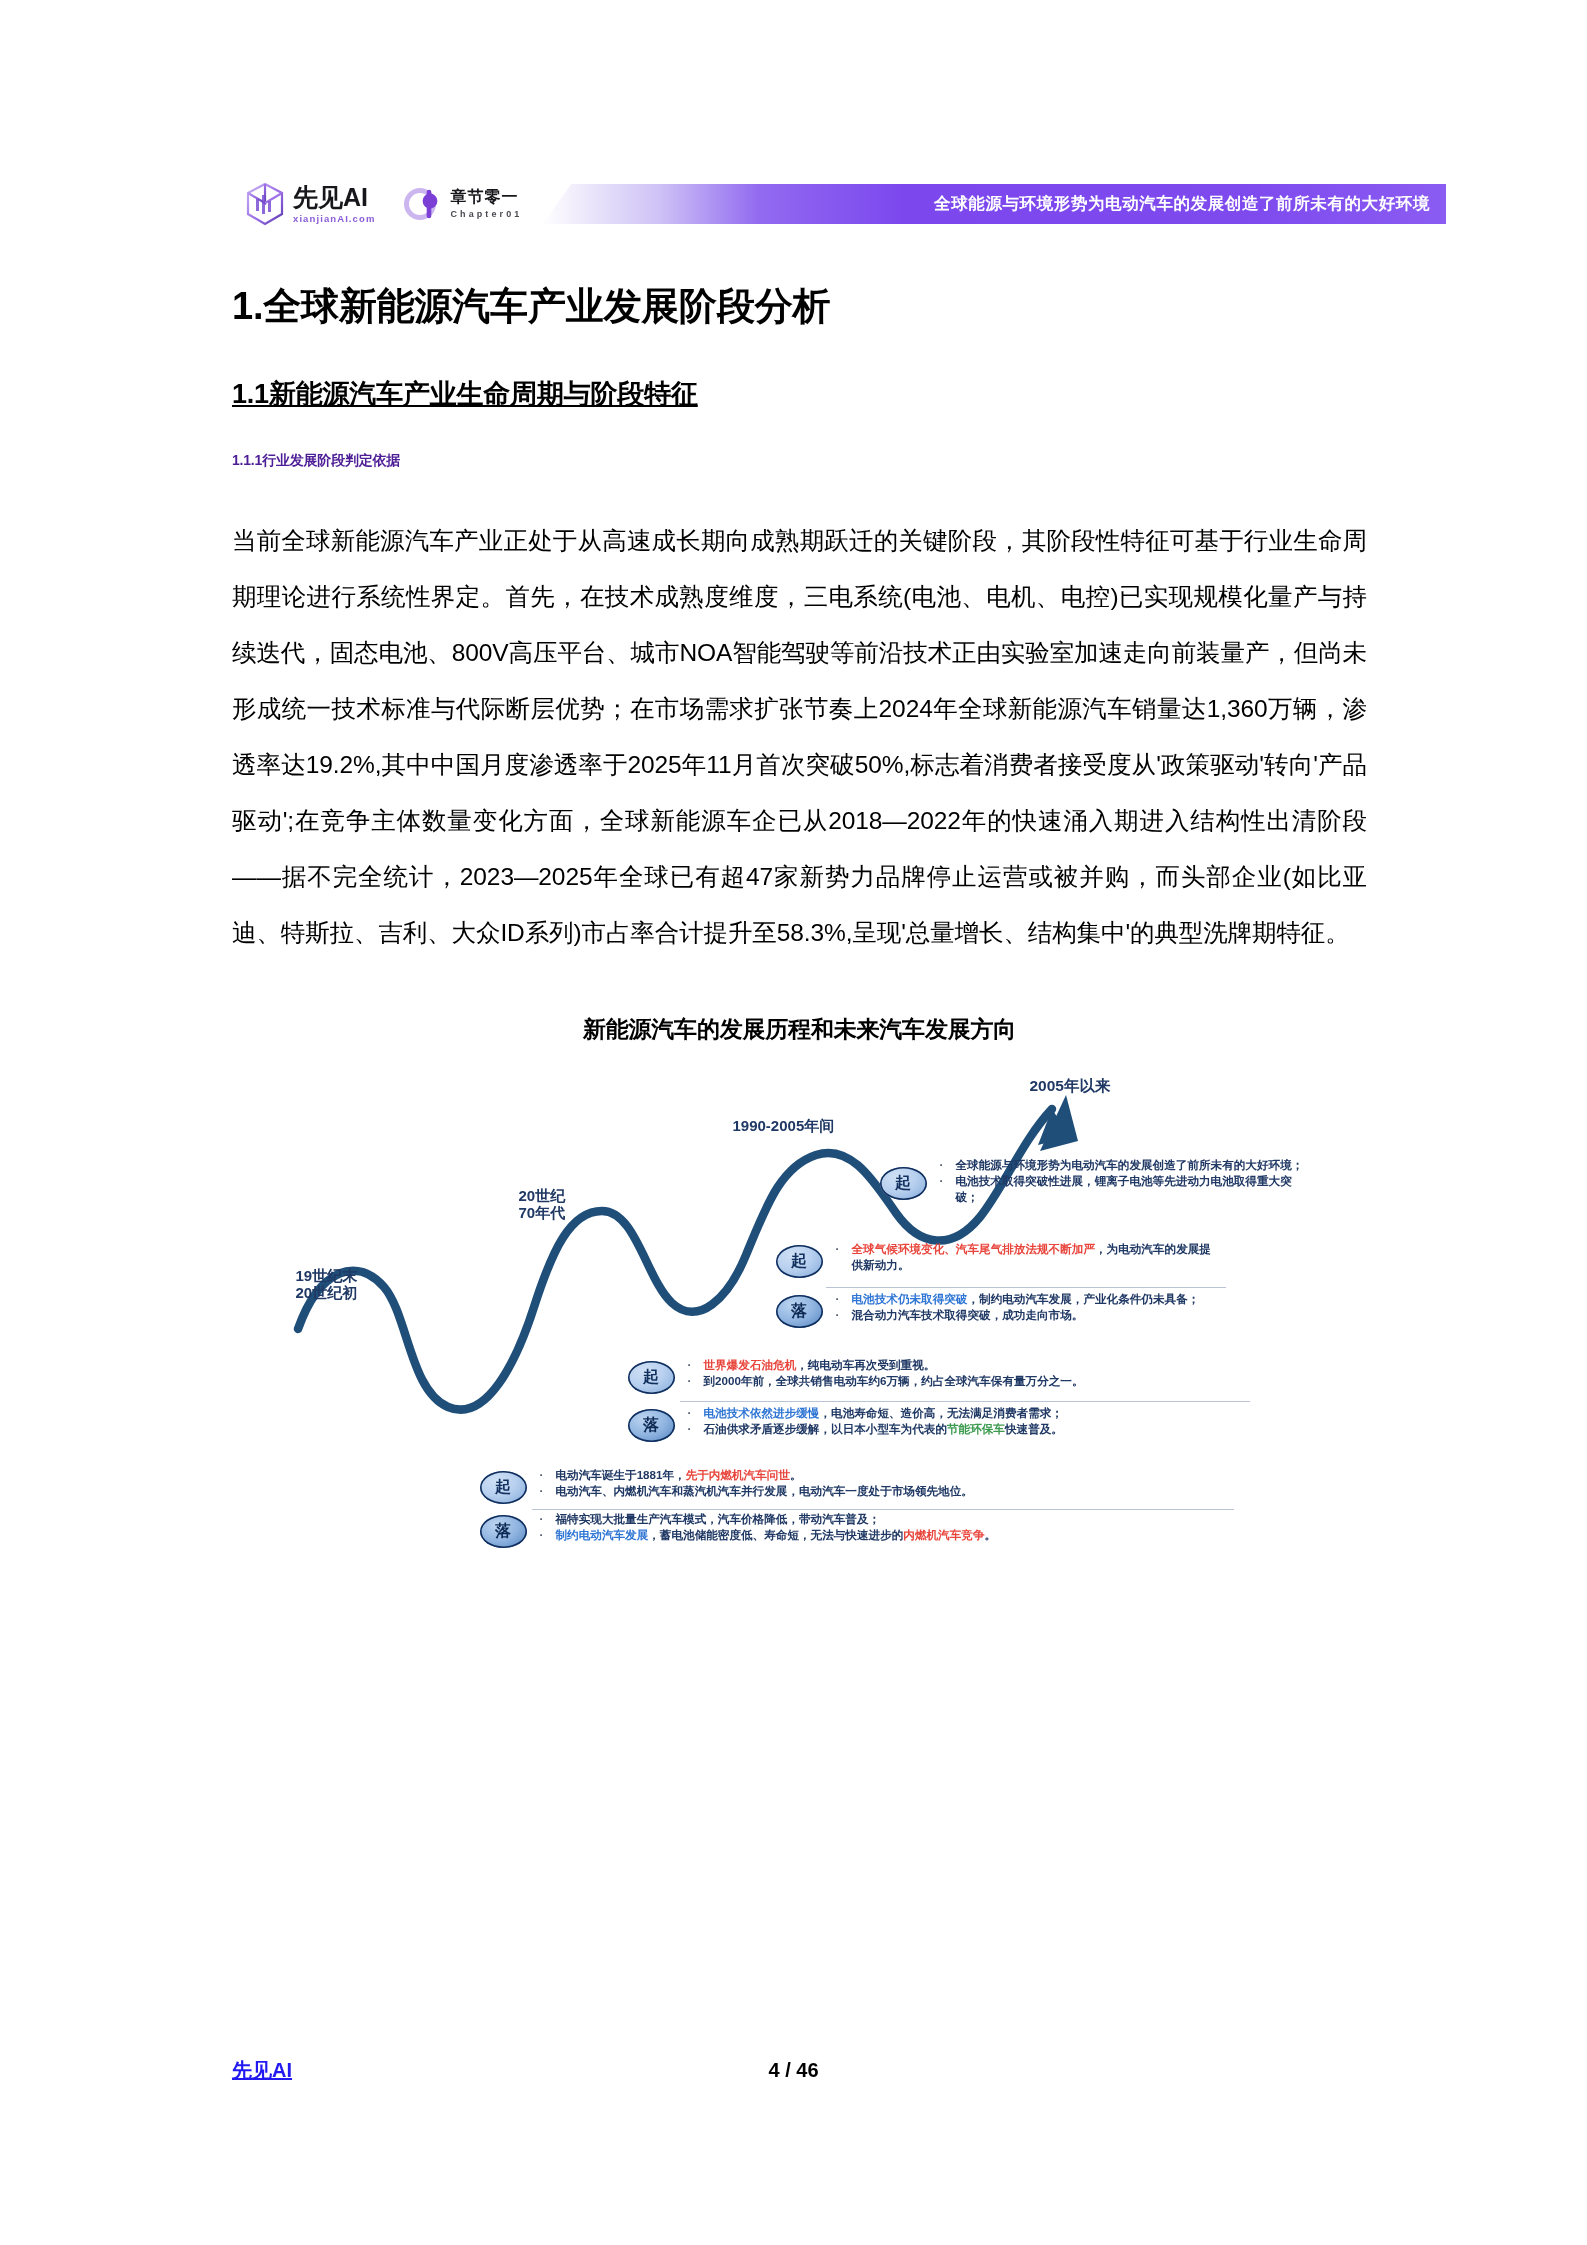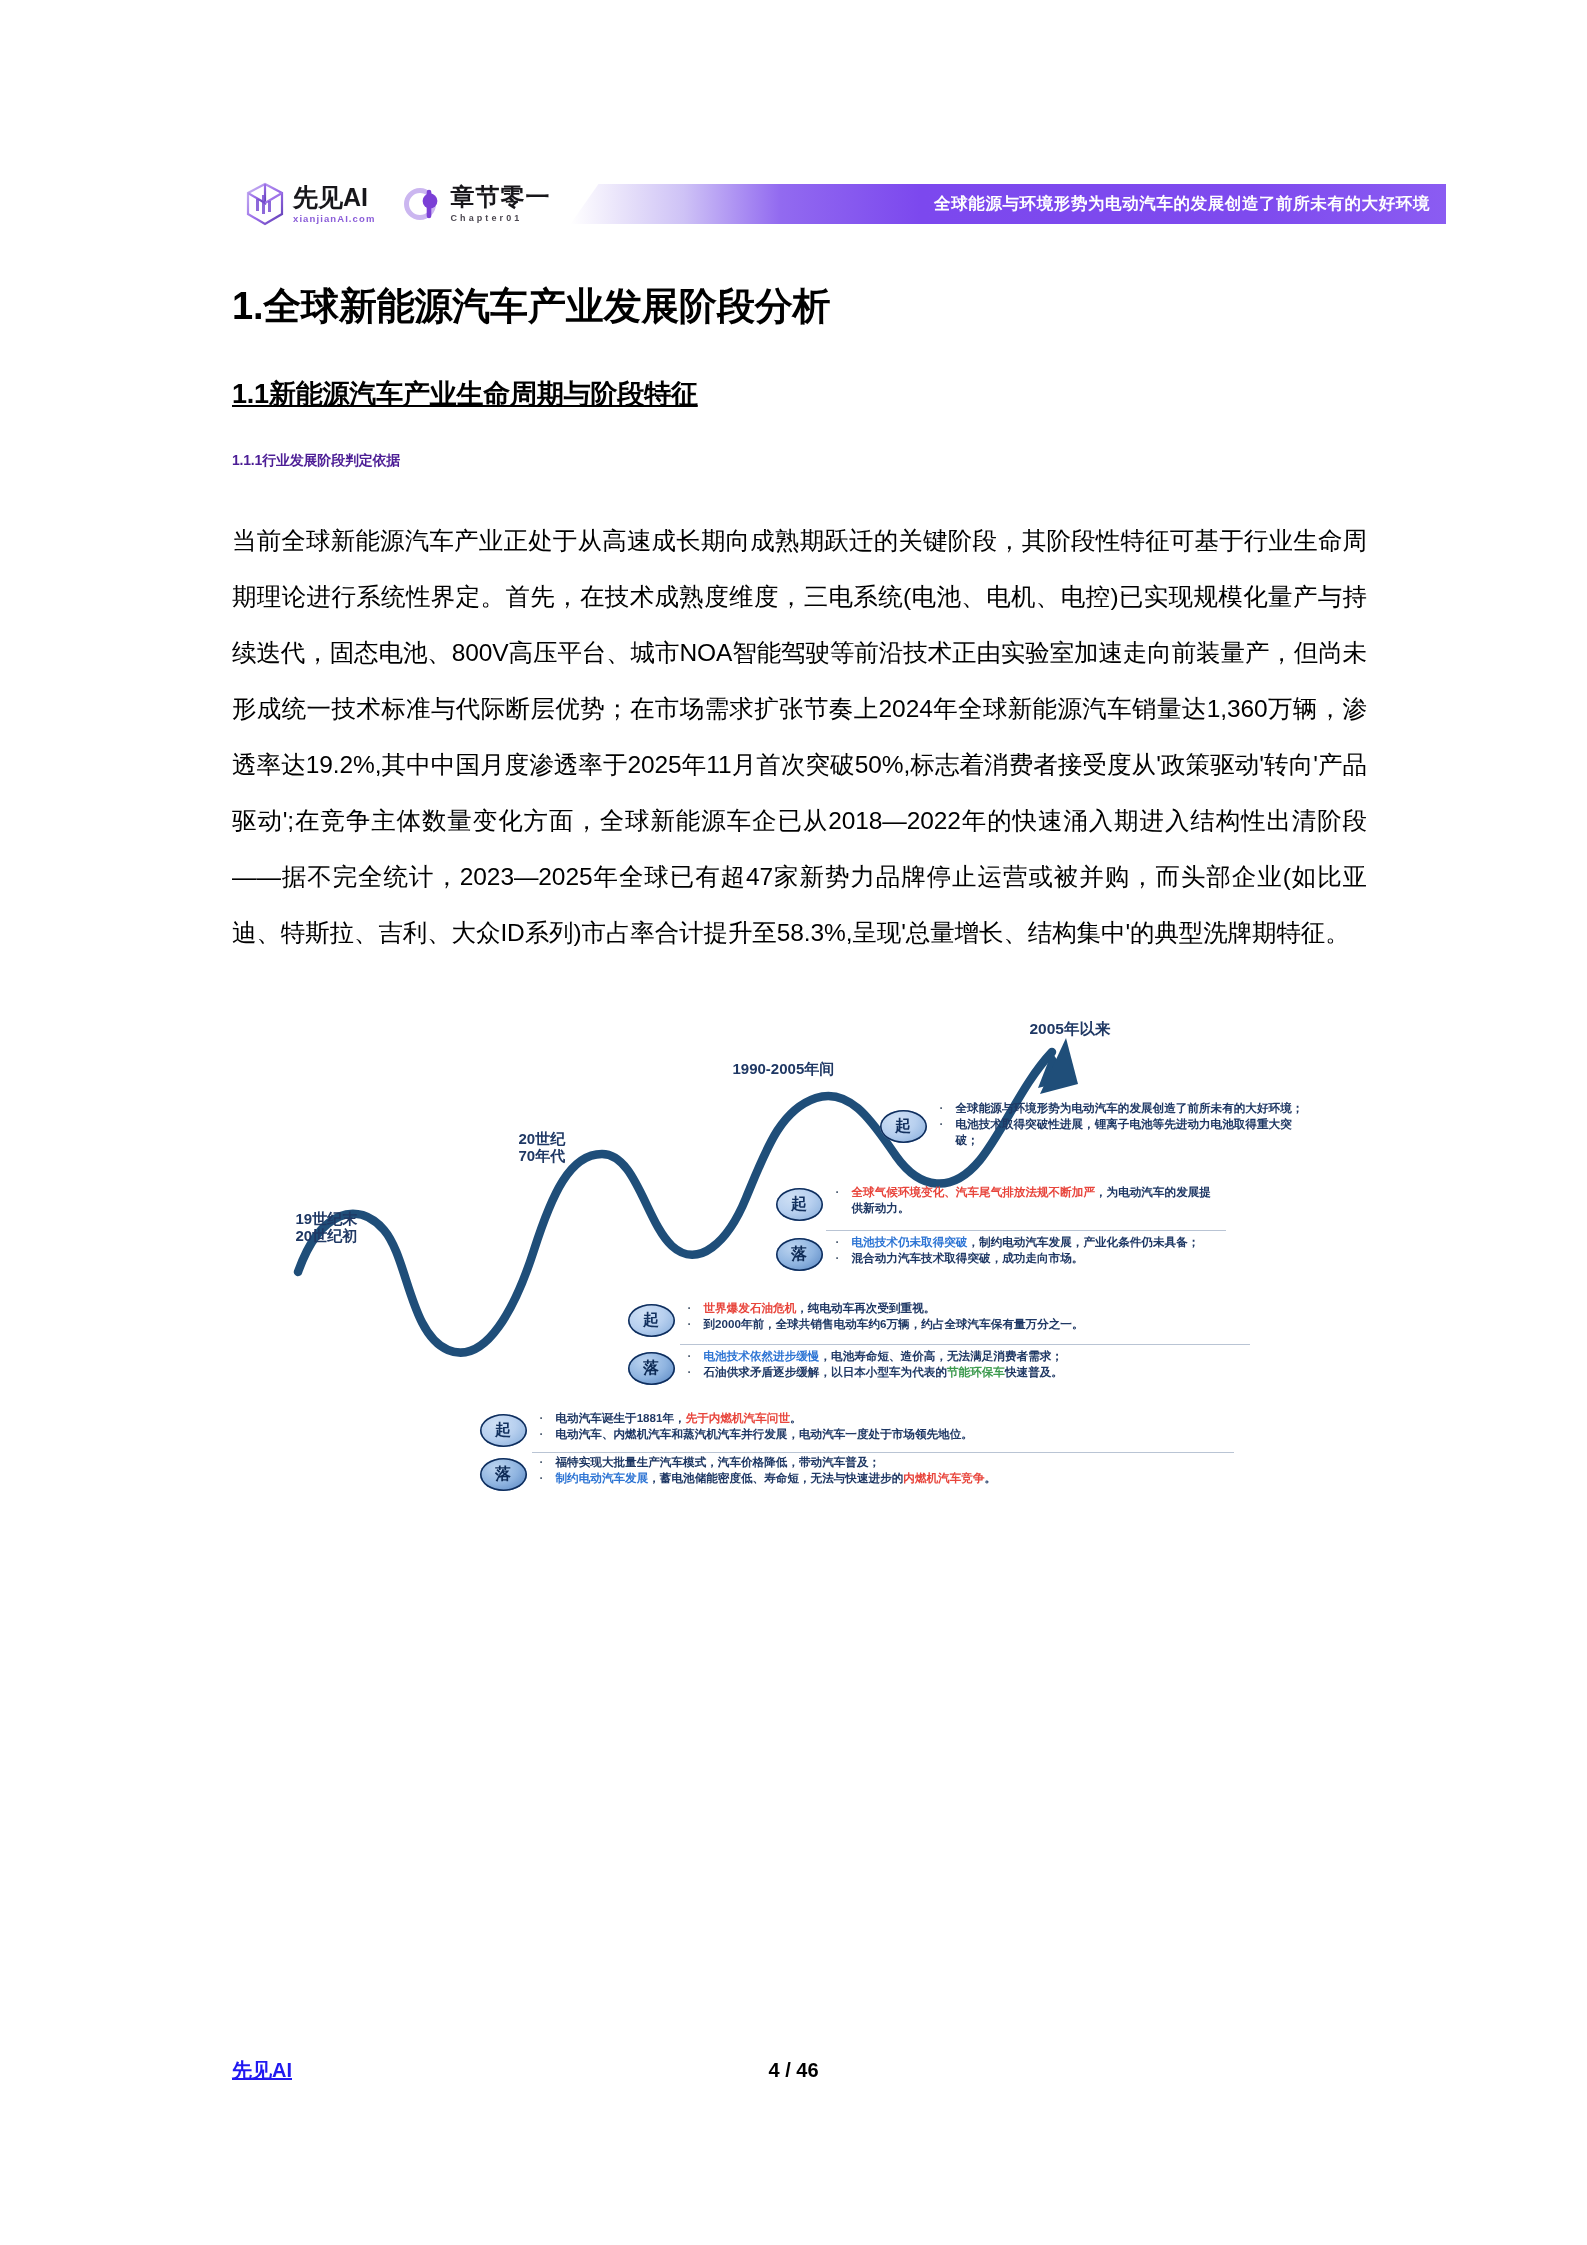--- a/index.html
+++ b/index.html
@@ -72,21 +72,21 @@
     flex: 0 0 auto;
   }
   .chapter-mark { width: 42px; height: 42px; flex:0 0 auto;}
   .chapter-text-wrap {
     margin-left: 5px;
     display: flex;
     flex-direction: column;
     line-height: 1;
   }
   .chapter-cn {
-    font-size: 24px;
+    font-size: 16px;
     font-weight: 700;
     letter-spacing: 1px;
     color: #17161a;
   }
   .chapter-en {
     font-size: 9px;
     font-weight: 700;
     letter-spacing: 3.1px;
     color: #4b4750;
     margin-top: 5px;
@@ -327,20 +327,21 @@
     </div>
   </div>
 
   <div class="content">
     <h1 class="doc-h1">1.全球新能源汽车产业发展阶段分析</h1>
     <h2 class="doc-h2">1.1新能源汽车产业生命周期与阶段特征</h2>
     <h3 class="doc-h3">1.1.1行业发展阶段判定依据</h3>
     <p class="doc-body">当前全球新能源汽车产业正处于从高速成长期向成熟期跃迁的关键阶段，其阶段性特征可基于行业生命周期理论进行系统性界定。首先，在技术成熟度维度，三电系统(电池、电机、电控)已实现规模化量产与持续迭代，固态电池、800V高压平台、城市NOA智能驾驶等前沿技术正由实验室加速走向前装量产，但尚未形成统一技术标准与代际断层优势；在市场需求扩张节奏上2024年全球新能源汽车销量达1,360万辆，渗透率达19.2%,其中中国月度渗透率于2025年11月首次突破50%,标志着消费者接受度从'政策驱动'转向'产品驱动';在竞争主体数量变化方面，全球新能源车企已从2018—2022年的快速涌入期进入结构性出清阶段——据不完全统计，2023—2025年全球已有超47家新势力品牌停止运营或被并购，而头部企业(如比亚迪、特斯拉、吉利、大众ID系列)市占率合计提升至58.3%,呈现'总量增长、结构集中'的典型洗牌期特征。</p>
 
     <div class="figure-block">
+      <div class="figure-caption">新能源汽车的发展历程和未来汽车发展方向</div>
 
       <div class="figure-canvas">
 
         <svg width="1040" height="480" viewBox="0 0 1040 480" style="position:absolute;left:0;top:0;">
           <path d="M 18 258
                    C 40 196, 78 186, 104 216
                    C 128 244, 130 320, 168 336
                    C 206 352, 236 292, 254 236
                    C 272 180, 290 140, 322 140
                    C 356 140, 366 208, 392 232

